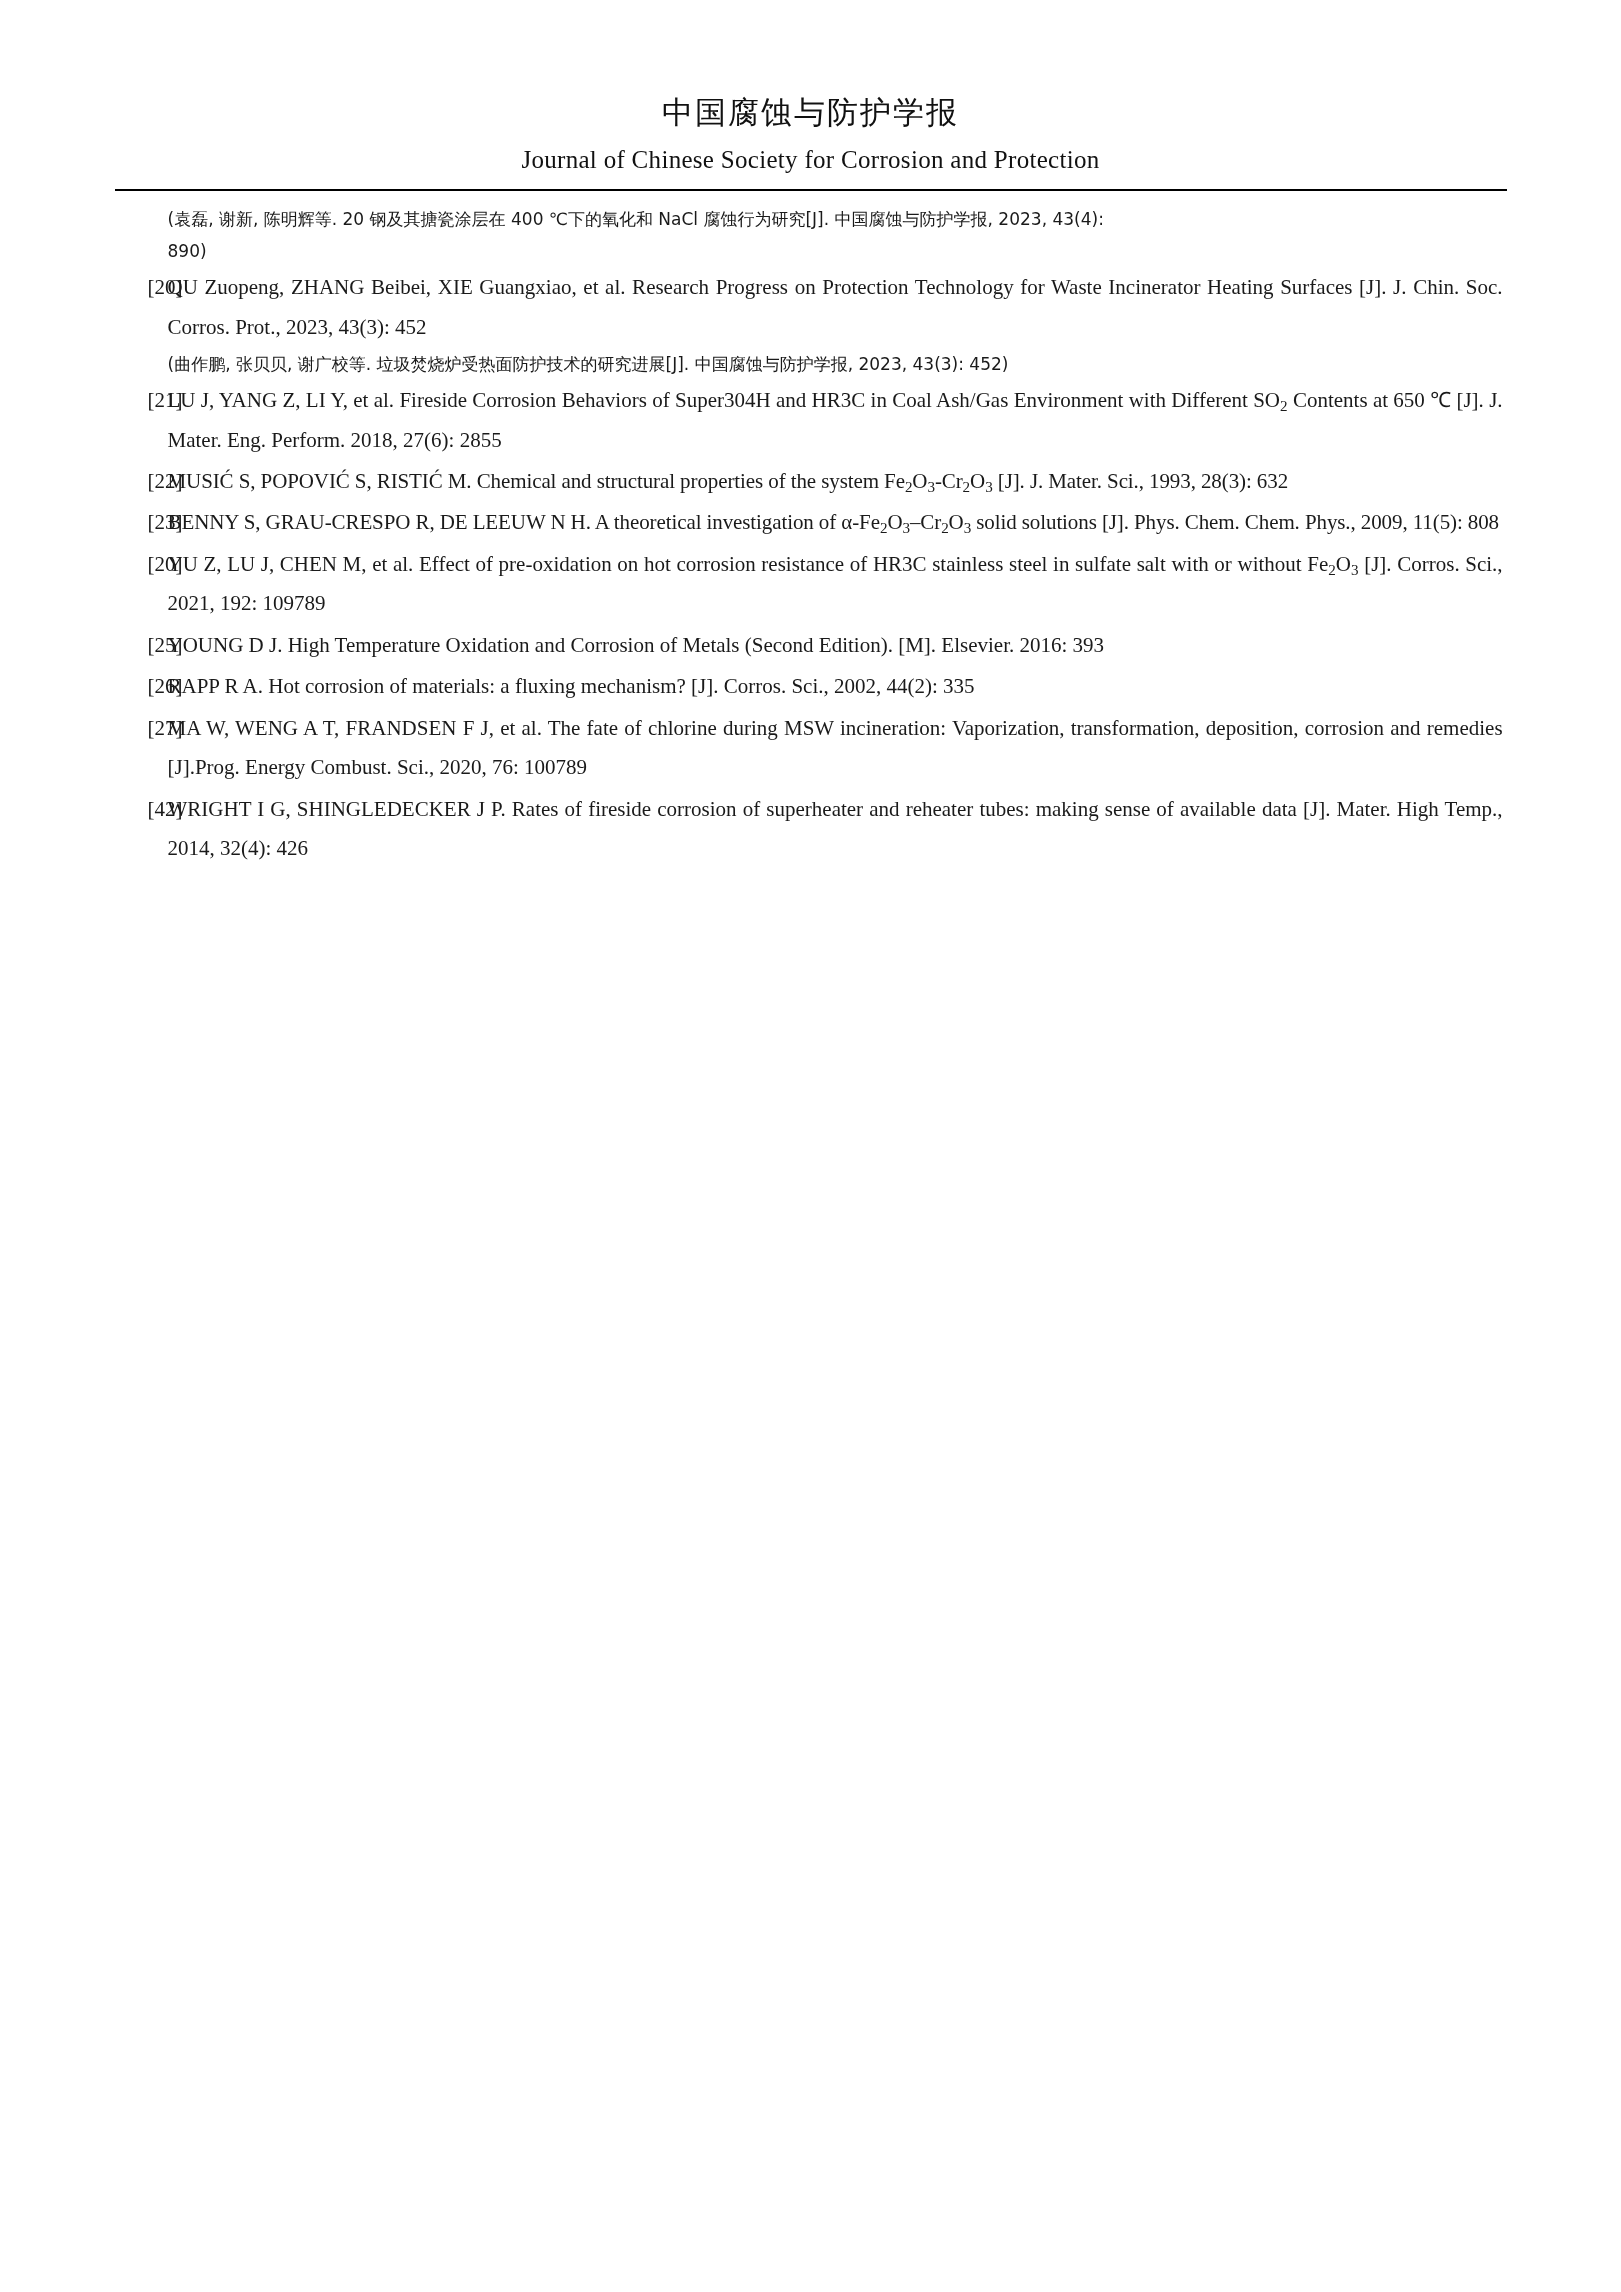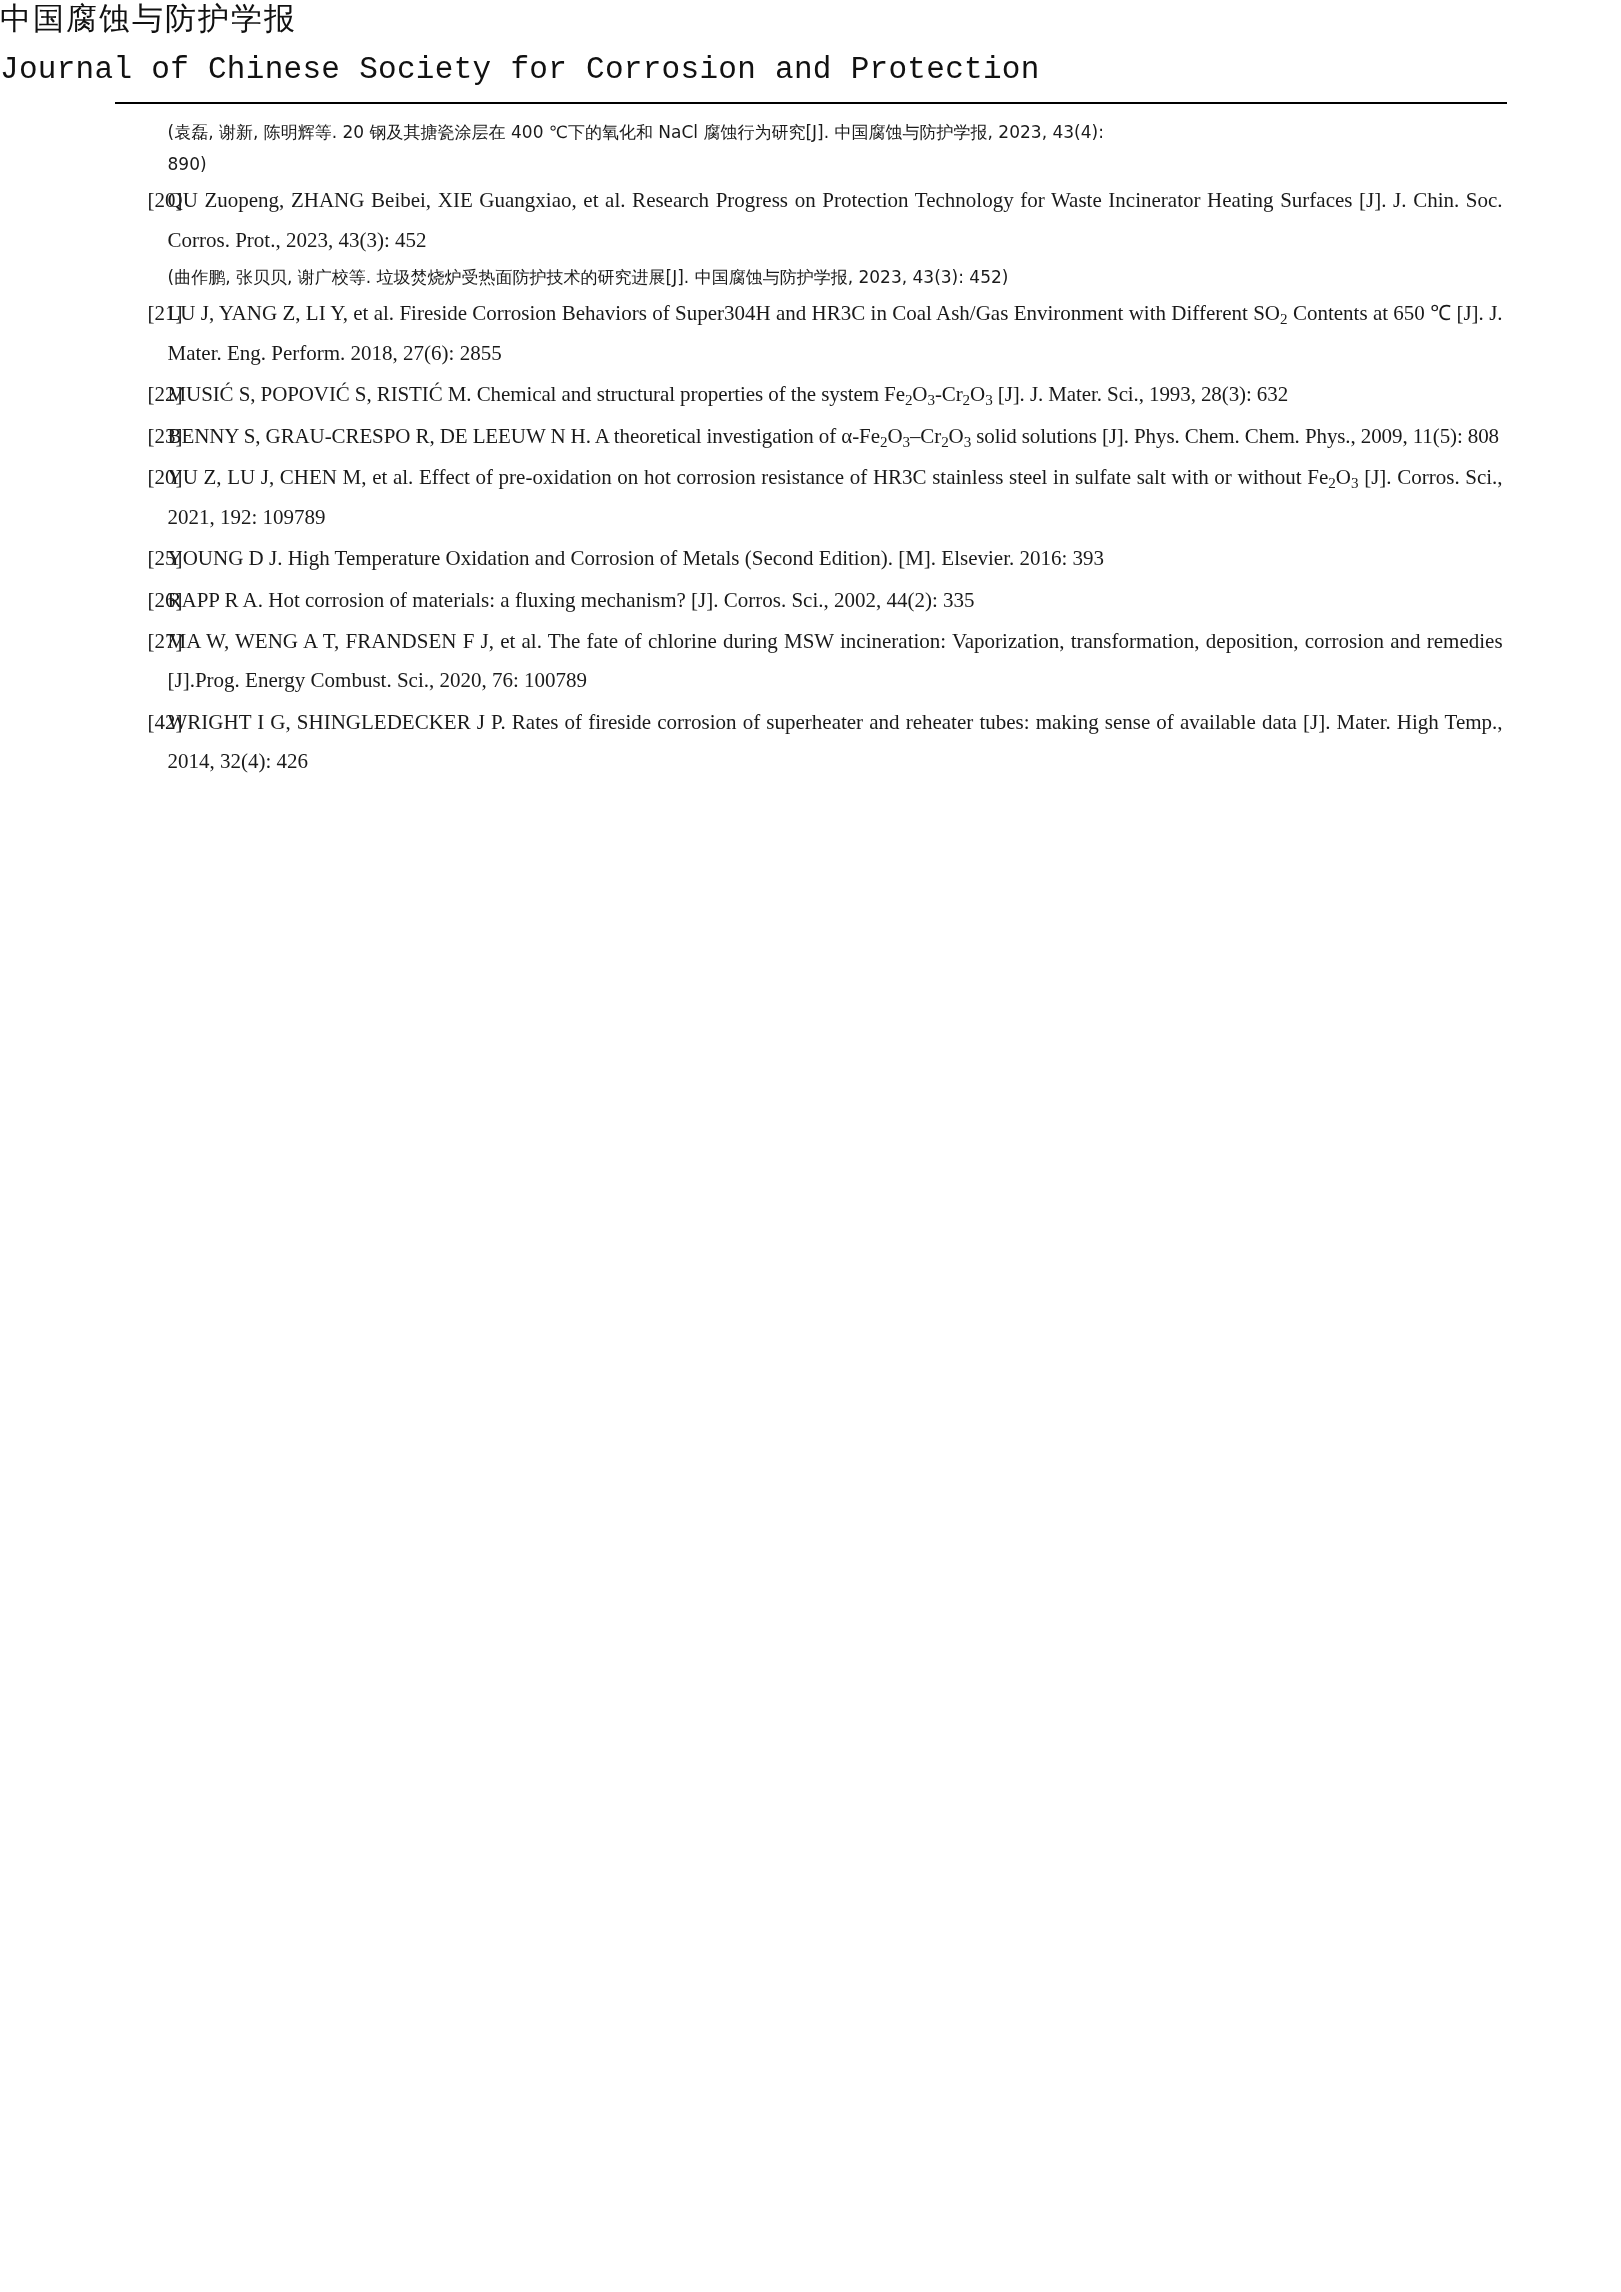--- a/index.html
+++ b/index.html
@@ -14,31 +14,33 @@
     color: #1a1a1a;
     -webkit-font-smoothing: antialiased;
   }
   .page {
     position: relative;
     width: 1621px;
     height: 2293px;
     box-sizing: border-box;
   }
   .header {
+    text-align: center;
+    padding-top: 94px;
   }
   .header-cn {
     font-family: "DejaVu Sans", sans-serif;
     font-size: 31px;
     letter-spacing: 2px;
     color: #111;
     line-height: 1.2;
   }
   .header-en {
-    font-family: Liberation Mono, monospace;
-    font-size: 31px;
+    font-family: Liberation Serif, serif;
+    font-size: 25px;
     letter-spacing: 0.3px;
     color: #111;
     margin-top: 13.7px;
     line-height: 1.2;
   }
   .rule {
     width: 1392px;
     margin: 13.7px auto 0 auto;
     border-top: 2.5px solid #000;
     height: 0;

